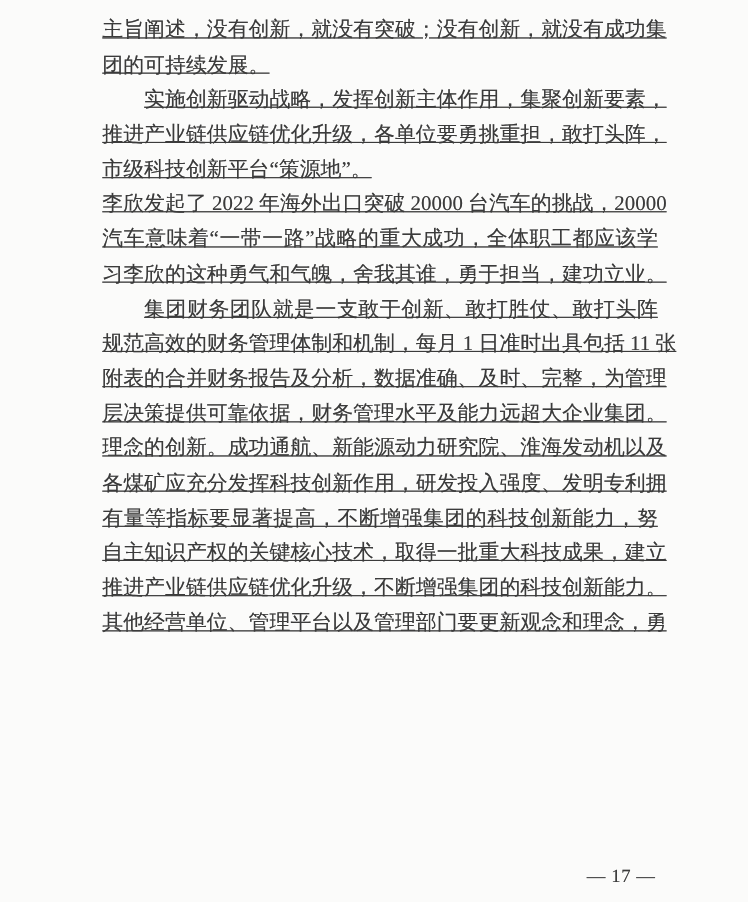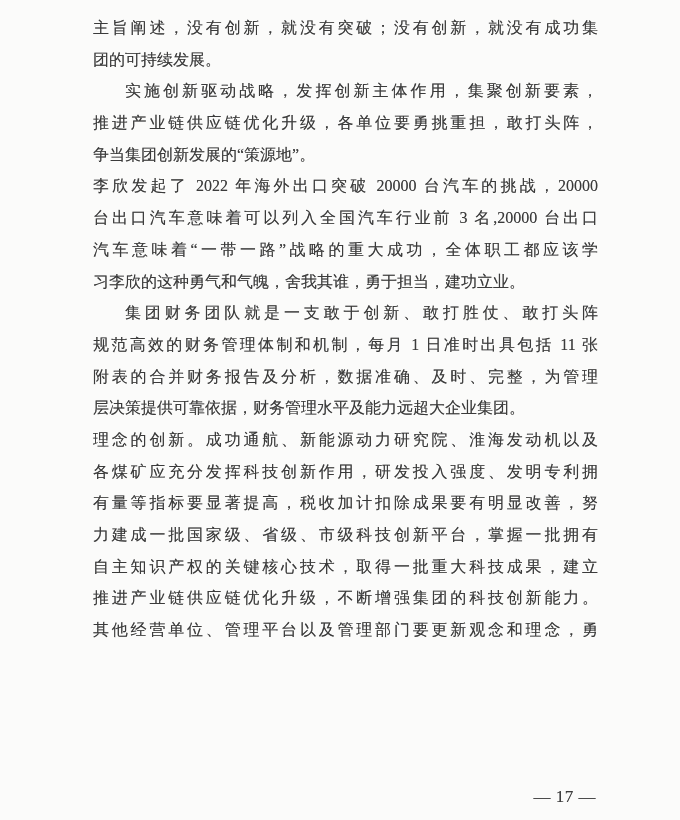--- a/index.html
+++ b/index.html
@@ -15,24 +15,25 @@
     width: 680px;
     height: 820px;
     background: var(--paper, #fbfbfa);
     font-family: "Liberation Serif", "DejaVu Serif", serif;
   }
   .text-block {
     position: absolute;
     left: 93px;
     top: 12px;
     width: 505px;
-    font-size: 16px;
+    font-size: 19px;
     line-height: 31.7px;
     color: var(--ink, #3b3b3b);
     text-shadow: 0 0 0.6px rgba(70, 70, 70, 0.55);
+    text-decoration: underline;
   }
   .line {
     height: 31.7px;
     text-align: justify;
     text-align-last: justify;
     white-space: nowrap;
   }
   .line.pend {
     text-align: center;
     text-align-last: left;
@@ -52,31 +53,29 @@
 </style>
 </head>
 <body>
 
 <div class="page">
   <div class="text-block">
     <div class="line">主旨阐述，没有创新，就没有突破；没有创新，就没有成功集</div>
     <div class="line pend">团的可持续发展。</div>
     <div class="line indent">实施创新驱动战略，发挥创新主体作用，集聚创新要素，</div>
     <div class="line">推进产业链供应链优化升级，各单位要勇挑重担，敢打头阵，</div>
-    <div class="line pend">争当集团创新发展的“策源地”。</div>
+    <div class="line pend">市级科技创新平台“策源地”。</div>
     <div class="line">李欣发起了 2022 年海外出口突破 20000 台汽车的挑战，20000</div>
-    <div class="line">台出口汽车意味着可以列入全国汽车行业前 3 名,20000 台出口</div>
     <div class="line">汽车意味着“一带一路”战略的重大成功，全体职工都应该学</div>
     <div class="line pend">习李欣的这种勇气和气魄，舍我其谁，勇于担当，建功立业。</div>
     <div class="line indent">集团财务团队就是一支敢于创新、敢打胜仗、敢打头阵</div>
     <div class="line">规范高效的财务管理体制和机制，每月 1 日准时出具包括 11 张</div>
     <div class="line">附表的合并财务报告及分析，数据准确、及时、完整，为管理</div>
     <div class="line pend">层决策提供可靠依据，财务管理水平及能力远超大企业集团。</div>
     <div class="line">理念的创新。成功通航、新能源动力研究院、淮海发动机以及</div>
     <div class="line">各煤矿应充分发挥科技创新作用，研发投入强度、发明专利拥</div>
-    <div class="line">有量等指标要显著提高，税收加计扣除成果要有明显改善，努</div>
-    <div class="line">力建成一批国家级、省级、市级科技创新平台，掌握一批拥有</div>
+    <div class="line">有量等指标要显著提高，不断增强集团的科技创新能力，努</div>
     <div class="line">自主知识产权的关键核心技术，取得一批重大科技成果，建立</div>
     <div class="line">推进产业链供应链优化升级，不断增强集团的科技创新能力。</div>
     <div class="line">其他经营单位、管理平台以及管理部门要更新观念和理念，勇</div>
   </div>
   <div class="page-number">— 17 —</div>
 </div>
 
 </body></html>

